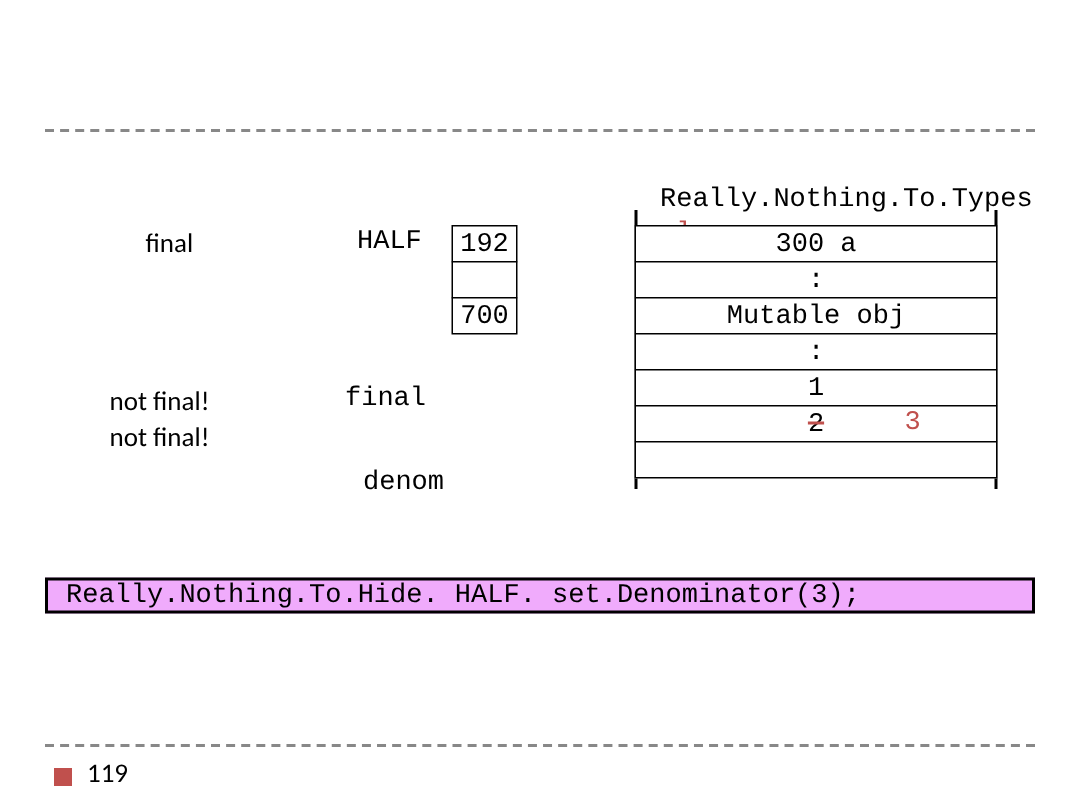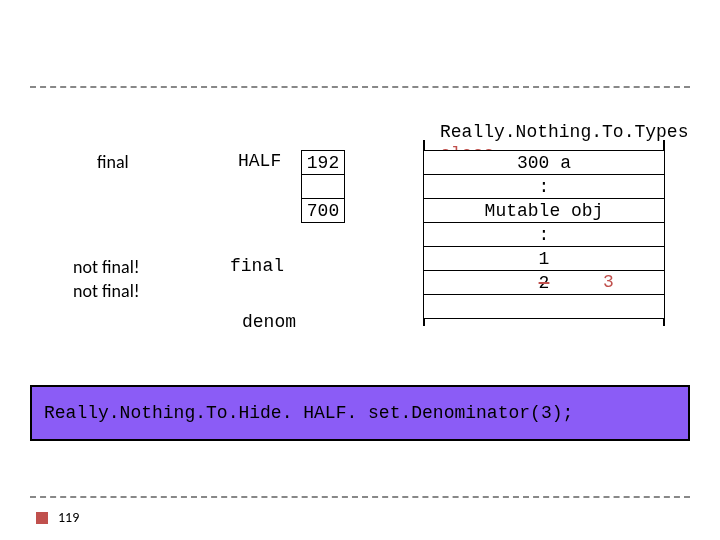--- a/index.html
+++ b/index.html
@@ -41,26 +41,26 @@
   .onumer { top: 246px; }
   .odenom { top: 270px; }
   .oempty { top: 294px; }
   
   .right-frame { position: absolute; top: 140px; left: 423px; width: 242px; height: 186px; border-left: 2px solid #000; border-right: 2px solid #000; }
 
   .strike { text-decoration: line-through; text-decoration-color: #c0504d; text-decoration-thickness: 2px; }
   .new3 { position: absolute; top: 272px; left: 603px; font-family: Consolas, "Courier New", monospace; font-size: 18px; color: #c0504d; }
 
   
-  .codebox { position: absolute; top: 385px; left: 30px; right: 30px; border: 2px solid #000; background: #8b5cf6; padding: 16px 12px; font-family: Consolas, "Courier New", monospace; font-size: 18px; }
+  .codebox { position: absolute; top: 385px; left: 30px; right: 30px; border: 2px solid #000; background: #f0abfc; padding: 0 12px; font-family: Consolas, "Courier New", monospace; font-size: 18px; }
 
   
   .footer-hr { position: absolute; bottom: 42px; left: 30px; right: 30px; border-top: 2px dashed #888; height: 0; }
   .footer-bullet { position: absolute; bottom: 16px; left: 36px; width: 12px; height: 12px; background: #c0504d; }
-  .pagenum { position: absolute; bottom: 14px; left: 58px; font-size: 14px; }
+  .pagenum { position: absolute; bottom: 14px; left: 58px; font-size: 18px; }
 </style>
 </head>
 <body>
 <div class="slide">
 
   <div class="hr"></div>
 
   <div class="classname">
     <span class="mono">Really.Nothing.To.Types</span>
     <span>&nbsp;</span>

